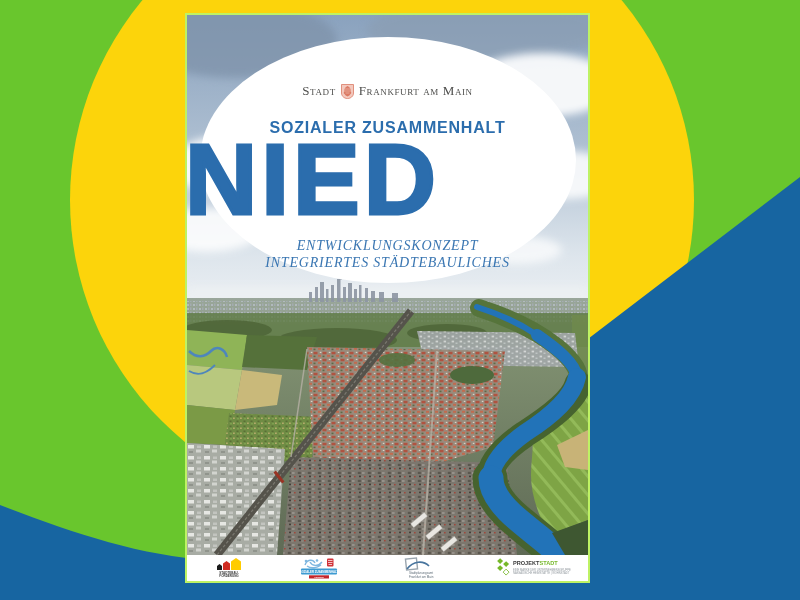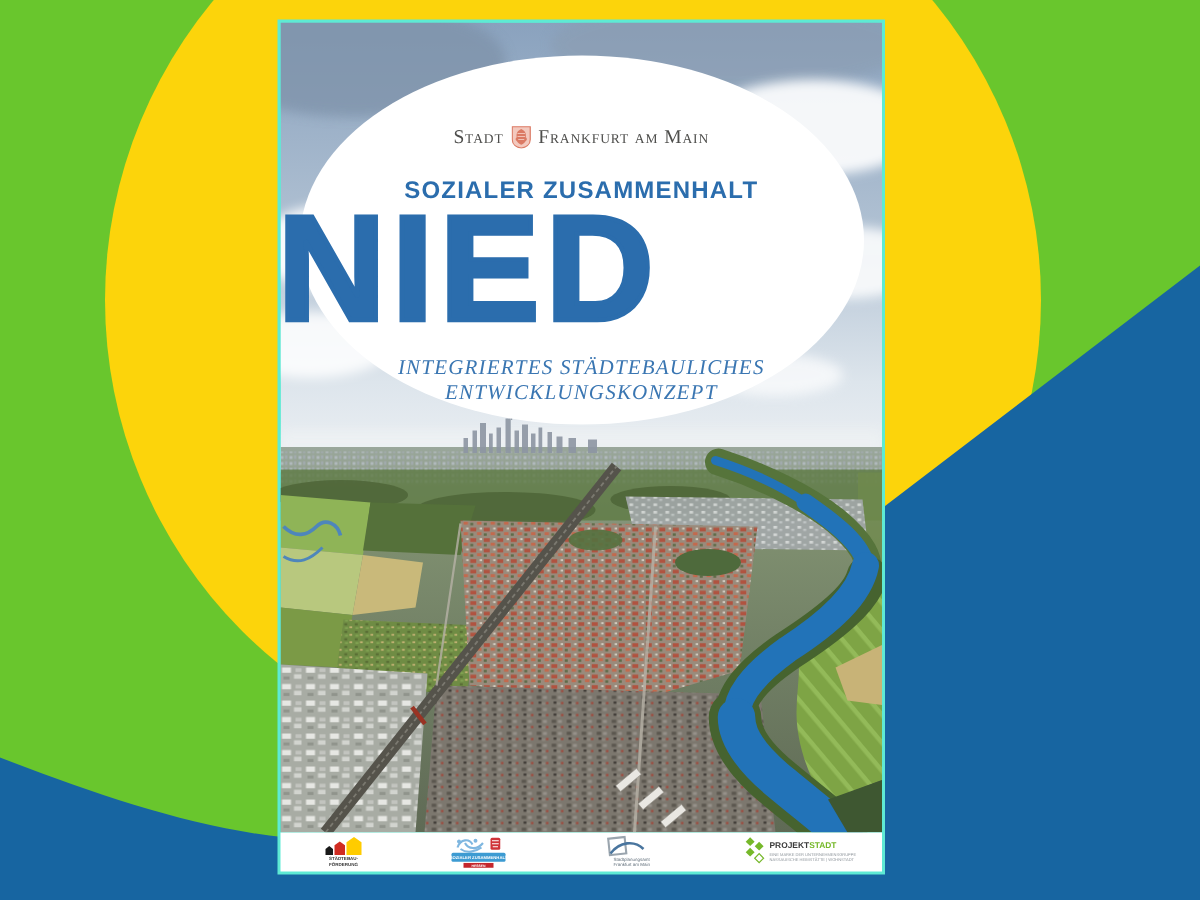--- a/index.html
+++ b/index.html
@@ -2,21 +2,21 @@
 <html><head>
 <meta charset="utf-8">
 <style>
   html,body{margin:0;padding:0;}
   body{width:800px;height:600px;overflow:hidden;position:relative;font-family:"Liberation Sans",sans-serif;background:#1765A1;}
   .stage{position:absolute;inset:0;width:800px;height:600px;}
   svg{display:block;}
   
   #bg{position:absolute;left:0;top:0;}
   
-  .doc{position:absolute;left:185px;top:13px;width:405px;height:570px;background:#5eead4;box-sizing:border-box;}
+  .doc{position:absolute;left:185px;top:13px;width:405px;height:570px;background:#bef264;box-sizing:border-box;}
   .photo-wrap{position:absolute;left:2px;top:2px;width:401px;height:540px;overflow:hidden;}
   
   .publisher{position:absolute;left:0;top:70px;width:100%;display:flex;justify-content:center;align-items:center;gap:5px;
     font-family:"Liberation Serif",serif;font-variant:small-caps;font-size:13px;letter-spacing:.6px;color:#4E4E4C;}
   .publisher .crest{width:13px;height:15px;}
   .kicker{position:absolute;left:0;top:106px;width:100%;text-align:center;
     font-size:16px;font-weight:800;letter-spacing:.8px;color:#2B6DAD;}
   .title{position:absolute;left:0;top:120px;width:100%;text-align:left;
     font-size:100px;line-height:92px;font-weight:900;letter-spacing:4px;color:#2B6DAD;
     -webkit-text-stroke:3px #2B6DAD;}
@@ -235,22 +235,22 @@
         <path d="M0.5,0.5 H12.5 V9 C12.5,12.5 9.5,14.3 6.5,14.7 C3.5,14.3 0.5,12.5 0.5,9 Z" fill="#F3C9BE" stroke="#DB7A64" stroke-width="0.8"></path>
         <path d="M6.5,2 C4,3 3,5 3.5,7.5 C2.5,8 2.5,9.5 3.5,10 C4.5,11.5 5.5,12 6.5,12.5 C7.5,12 8.5,11.5 9.5,10 C10.5,9.5 10.5,8 9.5,7.5 C10,5 9,3 6.5,2 Z" fill="#DB7A64"></path>
         <path d="M4,5 L9,5 M4,7 L9,7 M4.5,9 L8.5,9" stroke="#F3C9BE" stroke-width="0.6"></path>
       </svg>
       <span>Frankfurt am Main</span>
     </div>
 
     <div class="kicker">SOZIALER ZUSAMMENHALT</div>
     <div class="title">NIED</div>
     <div class="subtitle">
+      <div>ENTWICKLUNGSKONZEPT</div>
       <div>INTEGRIERTES STÄDTEBAULICHES</div>
-      <div>ENTWICKLUNGSKONZEPT</div>
     </div>
 
     <div class="footer">
 
       <svg class="logo logo-stb" width="36" height="22" viewBox="0 0 36 22">
         <path d="M6,13 V9 L8.5,7 L11,9 V13 Z" fill="#1A1A1A"></path>
         <path d="M12,13 V6.5 L15.5,4 L19,6.5 V13 Z" fill="#D02C22"></path>
         <path d="M20,13 V4.5 L25,1 L30,4.5 V13 Z" fill="#FFCC00"></path>
         <text x="18" y="16.6" font-size="3" font-weight="bold" fill="#3A3A3A" text-anchor="middle">STÄDTEBAU-</text>
         <text x="18" y="20" font-size="3" font-weight="bold" fill="#3A3A3A" text-anchor="middle">FÖRDERUNG</text>

